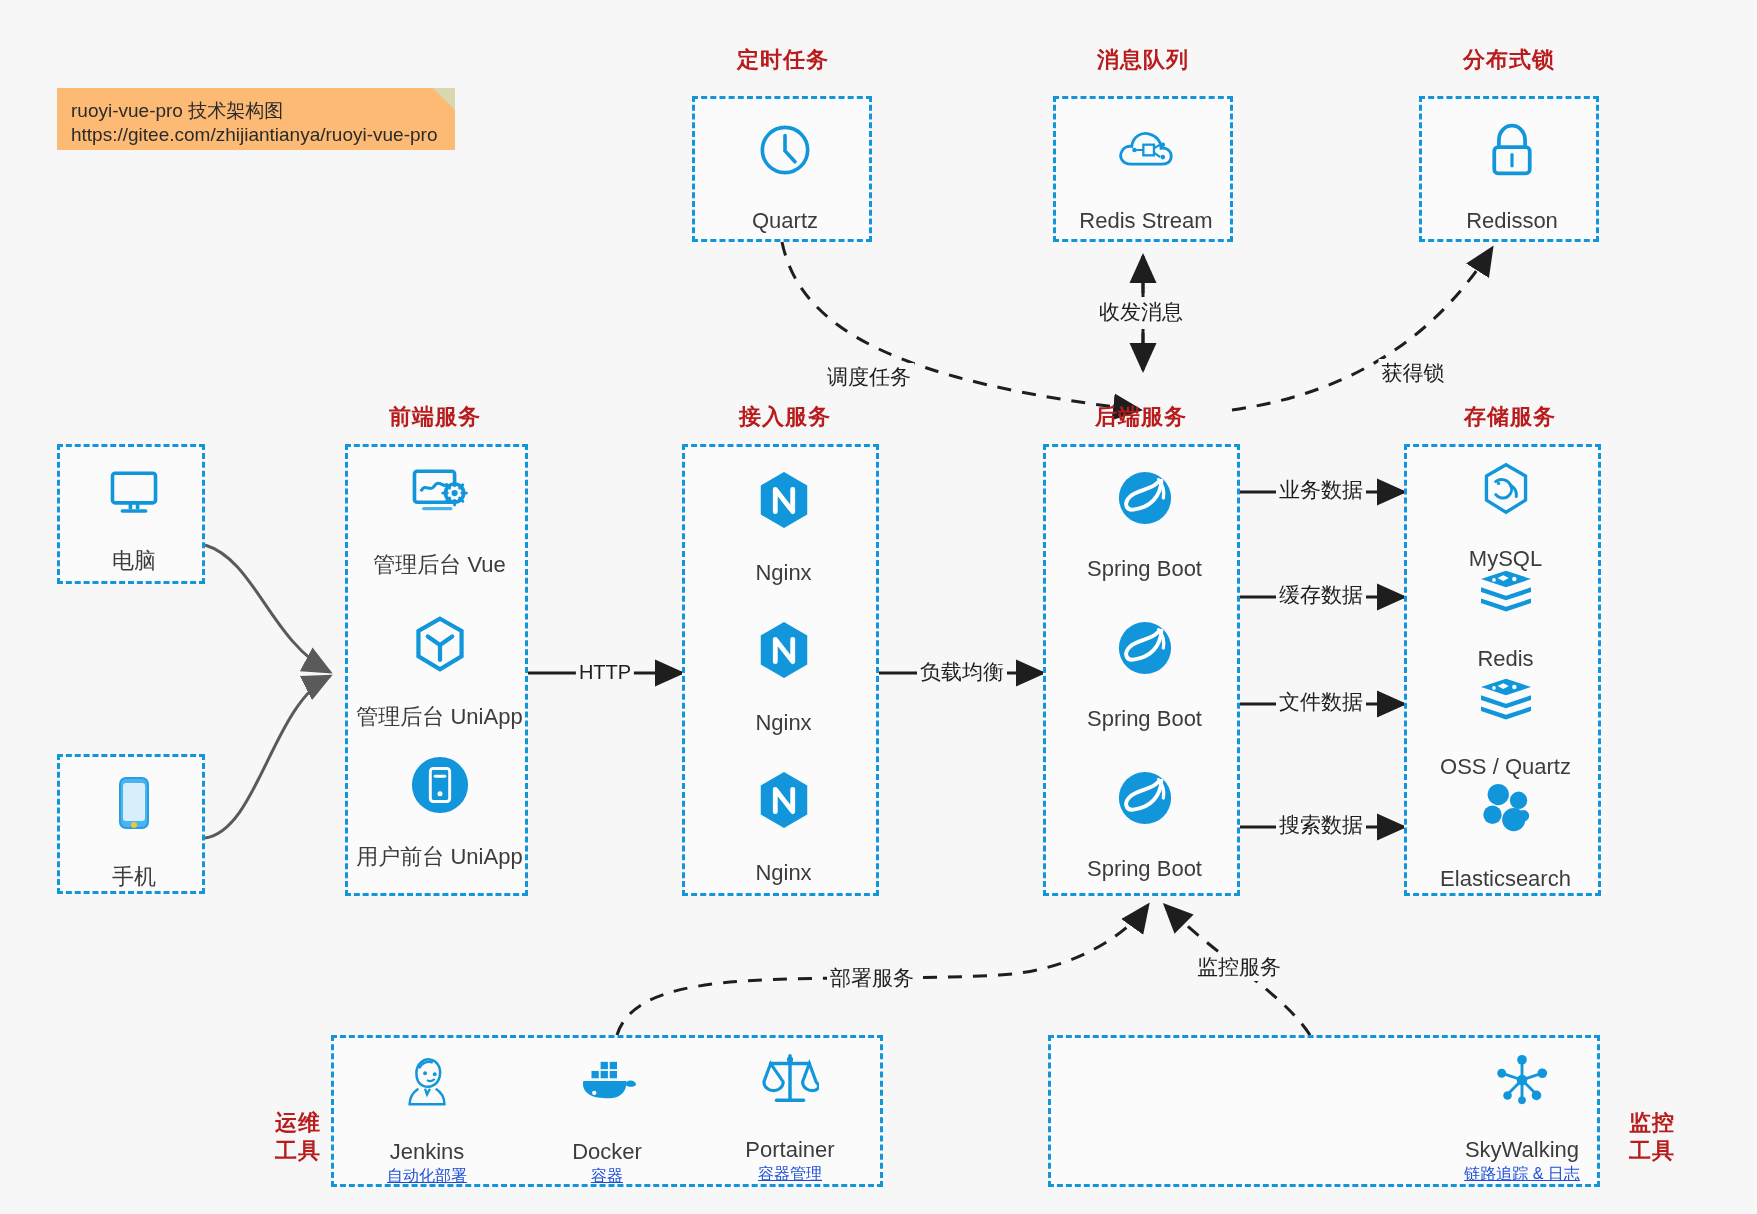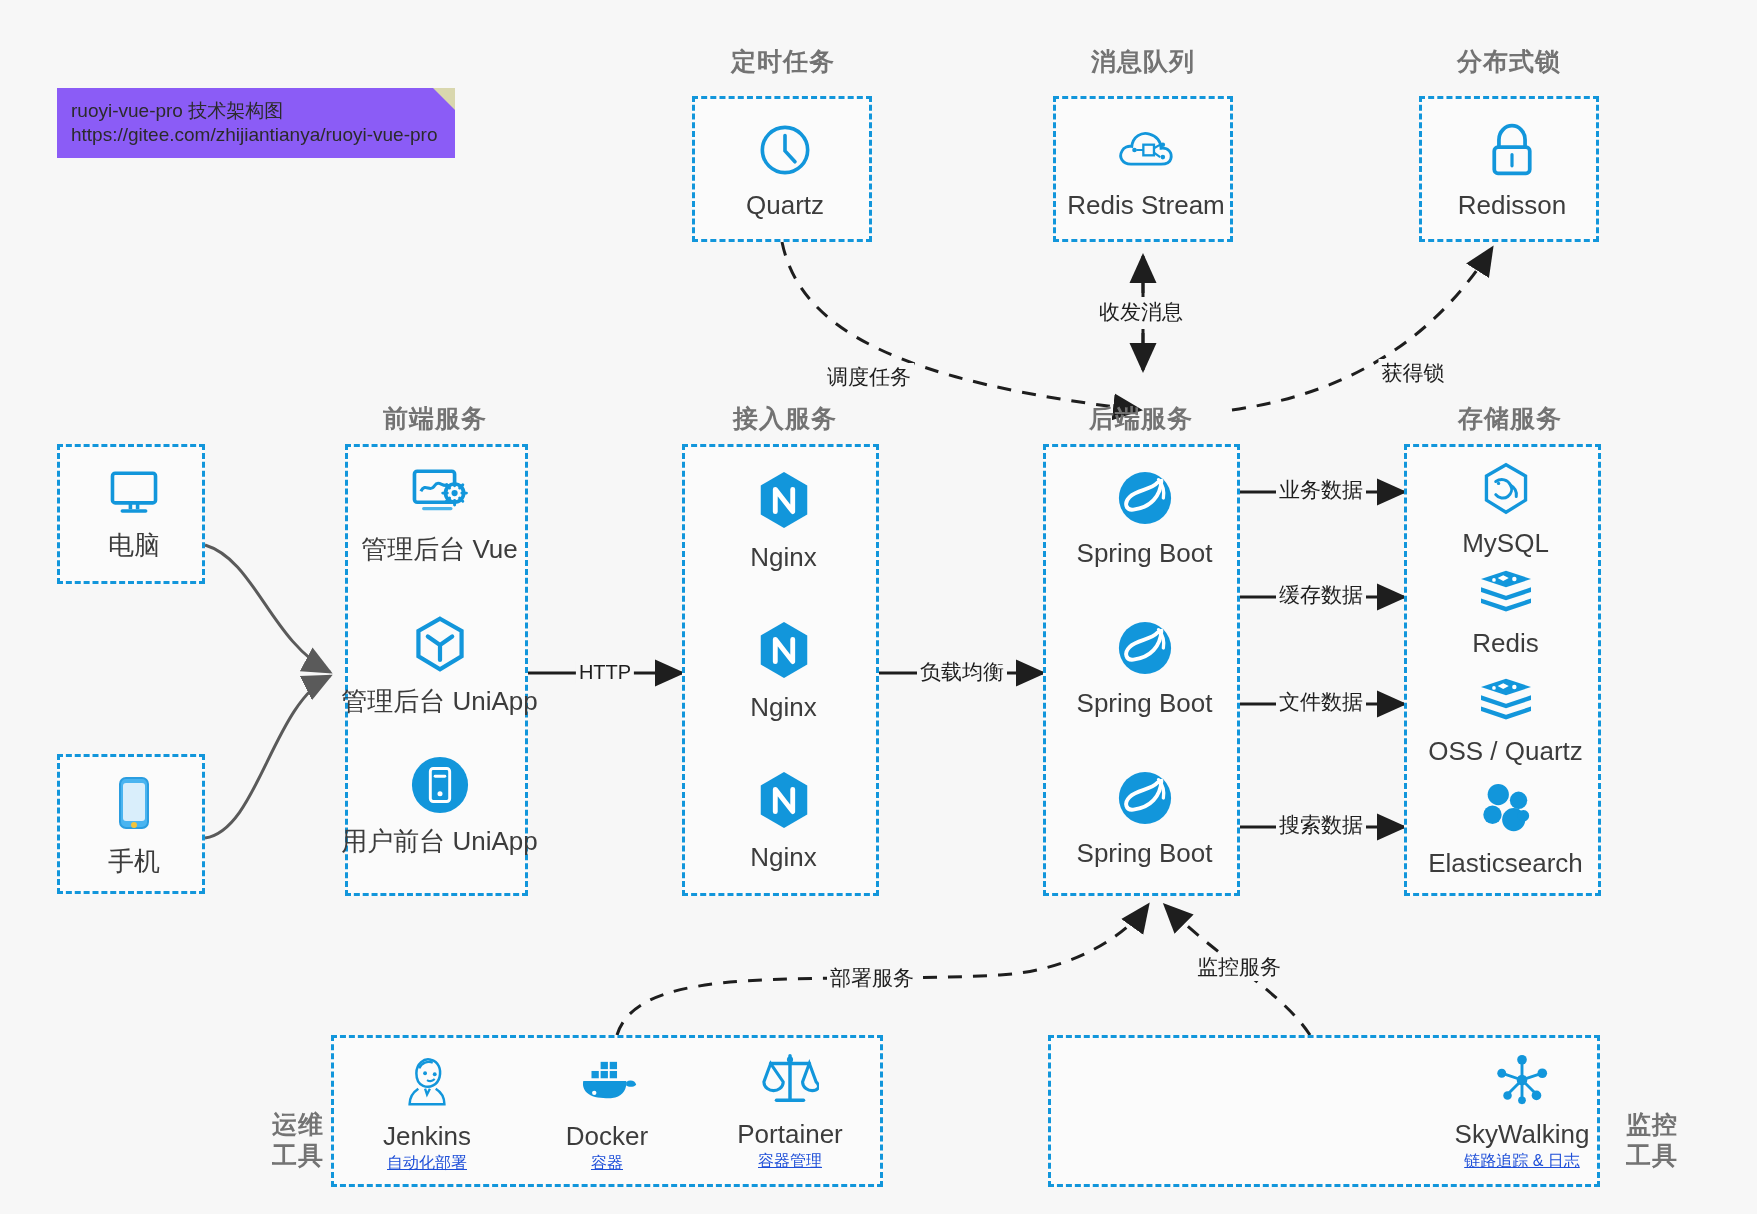--- a/index.html
+++ b/index.html
@@ -15,51 +15,51 @@
 
   
   .dbox{
     position:absolute;
     border:3px dashed #1296db;
     background:#fbfbfb;
     box-sizing:border-box;
   }
   .grphead{
     position:absolute;
-    color:#737373;
+    color:#b91c1c;
     font-weight:bold;
-    font-size:25px;
+    font-size:22px;
     letter-spacing:1px;
     white-space:nowrap;
     text-align:center;
   }
   .grphead.side{
     line-height:1.25;
     text-align:center;
     margin-top:36px;
   }
 
   
   .node{
     position:absolute;
     display:flex;flex-direction:column;align-items:center;justify-content:flex-start;
     white-space:nowrap;
   }
   .node .cap{
-    font-size:26px;color:#3c3c3c;margin-top:6px;line-height:1.28;text-align:left;
+    font-size:22px;color:#3c3c3c;margin-top:24px;line-height:1.28;text-align:left;
   }
   .node .cap2{
     font-size:16px;color:#1d4ed8;line-height:1.28;text-align:center;text-decoration:underline;
   }
   .ico{display:block;}
 
   
   #note{
-    position:absolute;left:57px;top:88px;width:398px;height:70px;
-    background:#8b5cf6;
+    position:absolute;left:57px;top:88px;width:398px;height:62px;
+    background:#fdba74;
   }
   #note .fold{
     position:absolute;right:0;top:0;width:0;height:0;
     border-left:22px solid transparent;border-top:22px solid #d9d7ae;
   }
   #note .txt{
     position:absolute;left:14px;top:9px;
     font-size:19px;color:#2b2b2b;line-height:1.45;white-space:pre-line;
   }
 

